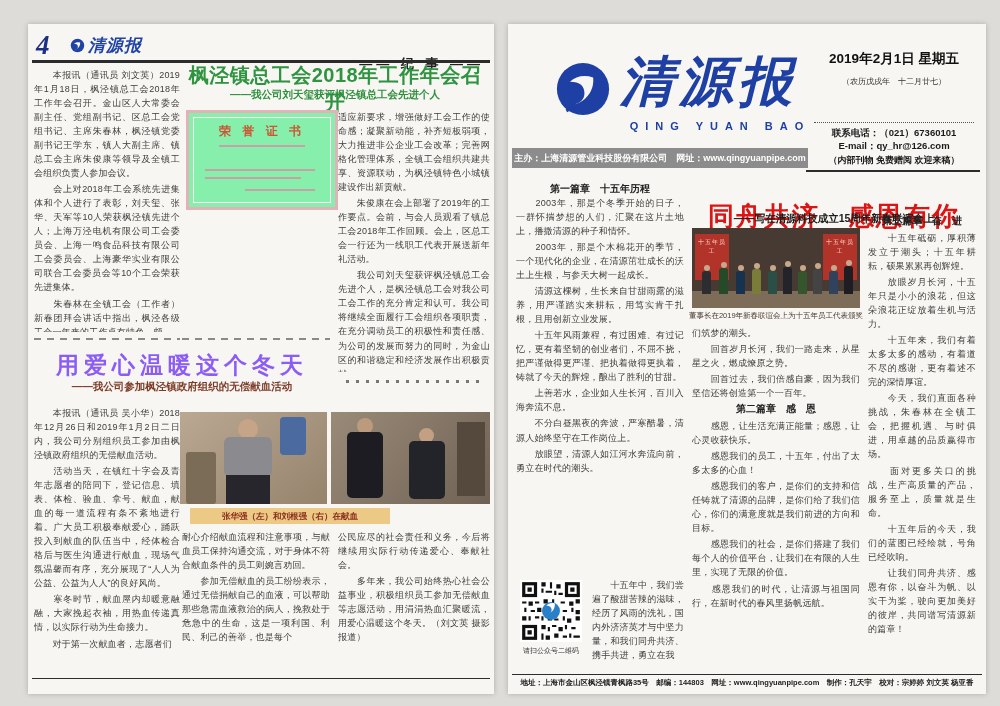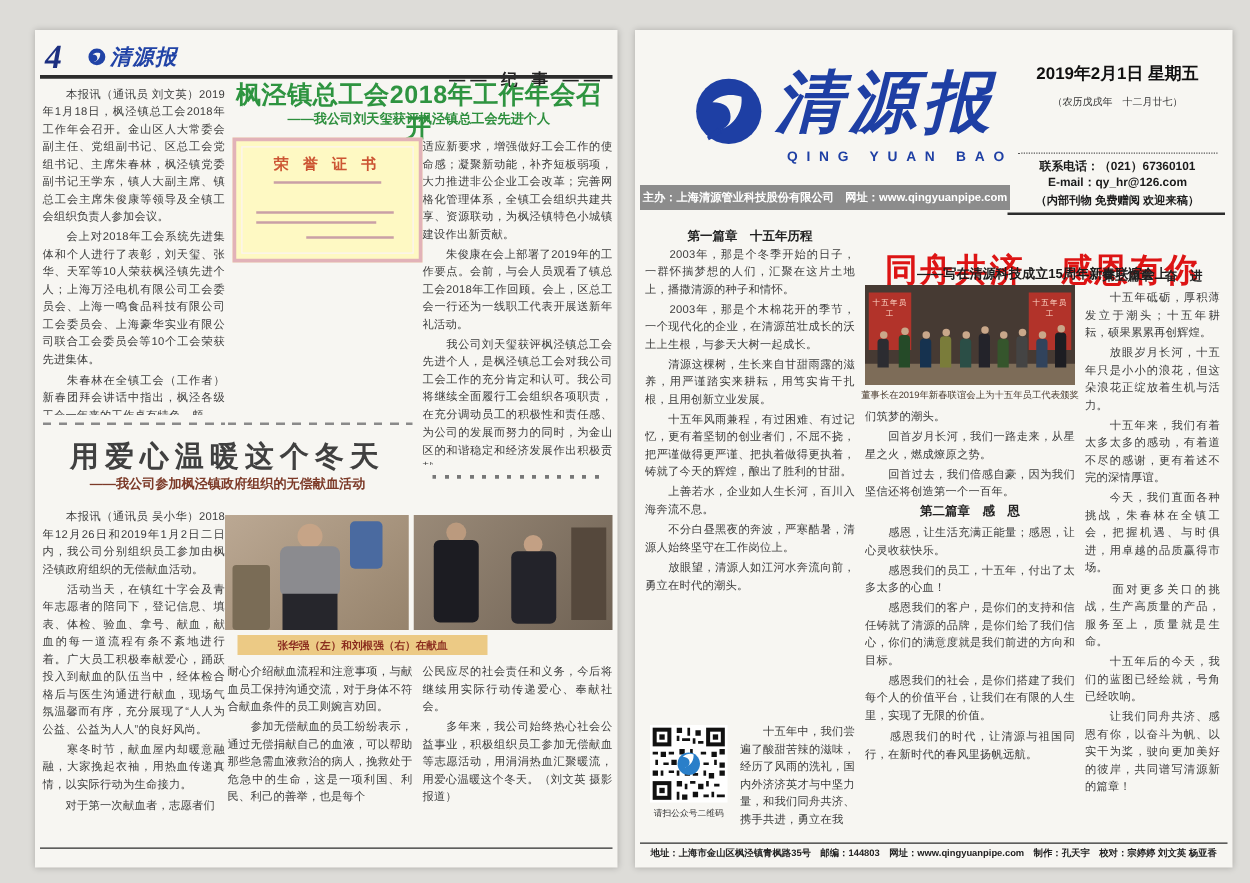--- a/index.html
+++ b/index.html
@@ -16,40 +16,40 @@
   .rule{background:#2c2c2c;}
   
   .pageno{font-family:"Liberation Serif",serif;font-style:italic;font-weight:bold;
           font-size:27px;color:#1c2f80;}
   .mast-sm{font-family:"Liberation Serif",serif;font-style:italic;font-weight:bold;
            font-size:17px;color:#2143a6;letter-spacing:1px;}
   .section-label{font-size:13px;font-weight:bold;color:#222;letter-spacing:4px;}
   
   .hl-green{font-size:20px;font-weight:bold;color:#2e9440;text-align:center;letter-spacing:.5px;}
   .sub-green{font-size:10.5px;font-weight:bold;color:#2e8f3e;text-align:center;}
-  .hl-pink{font-size:23px;font-weight:bold;color:#404040;text-align:center;letter-spacing:5px;}
+  .hl-pink{font-size:23px;font-weight:bold;color:#8b5cf6;text-align:center;letter-spacing:5px;}
   .sub-pink{font-size:10.5px;font-weight:bold;color:#7c3a28;text-align:center;}
   .hl-red{font-size:26px;font-weight:bold;color:#dd1414;text-align:center;letter-spacing:2px;}
   .sub-red{font-size:10.5px;font-weight:bold;color:#1c1c1c;text-align:center;}
   
   .mast-big{font-family:"Liberation Serif",serif;font-style:italic;font-weight:bold;
             font-size:54px;color:#1e3fa4;letter-spacing:5px;}
   .pinyin{font-size:11px;color:#1e3fa4;letter-spacing:7px;font-weight:bold;}
   .graybar{background:#8c8c8c;color:#fff;font-size:9px;font-weight:bold;line-height:20px;
            text-align:center;white-space:nowrap;}
   .datebig{font-size:13.5px;font-weight:bold;color:#101010;text-align:center;}
   .lunar{font-size:8px;color:#333;text-align:center;}
   .issueline{font-size:12px;font-weight:bold;color:#1a1a1a;text-align:center;}
   .issue-num{font-family:"Liberation Serif",serif;font-style:italic;font-weight:bold;
              font-size:24px;color:#d01212;padding:0 3px;}
   .contact{font-size:9.5px;font-weight:bold;color:#1a1a1a;text-align:center;}
   .note{font-size:9px;font-weight:bold;color:#1a1a1a;text-align:center;}
   .dotted{border-top:1px dotted #555;height:0;}
   
-  .cert{background:#fef9c3;border:3px solid #e2b2b8;}
+  .cert{background:#86efac;border:3px solid #e2b2b8;}
   .cert-inner{position:absolute;left:4px;top:4px;right:4px;bottom:4px;border:1px solid #fbf3f4;}
   .cert-title{position:absolute;left:0;right:0;top:10px;text-align:center;font-size:12px;
               font-weight:bold;color:#c53;letter-spacing:4px;}
   .cert-line{position:absolute;background:#c9a0a6;height:2px;}
   .photo{overflow:hidden;}
   .cap-yellow{background:#ecc;background:#ecca85;color:#8a2c1e;font-weight:bold;font-size:8.5px;
               text-align:center;line-height:16px;}
   .cap-plain{font-size:7.5px;color:#4a3b2e;text-align:center;}
   .stage{background:#463a33;}
   .screen{position:absolute;top:6px;width:34px;height:46px;background:#b2332a;}

